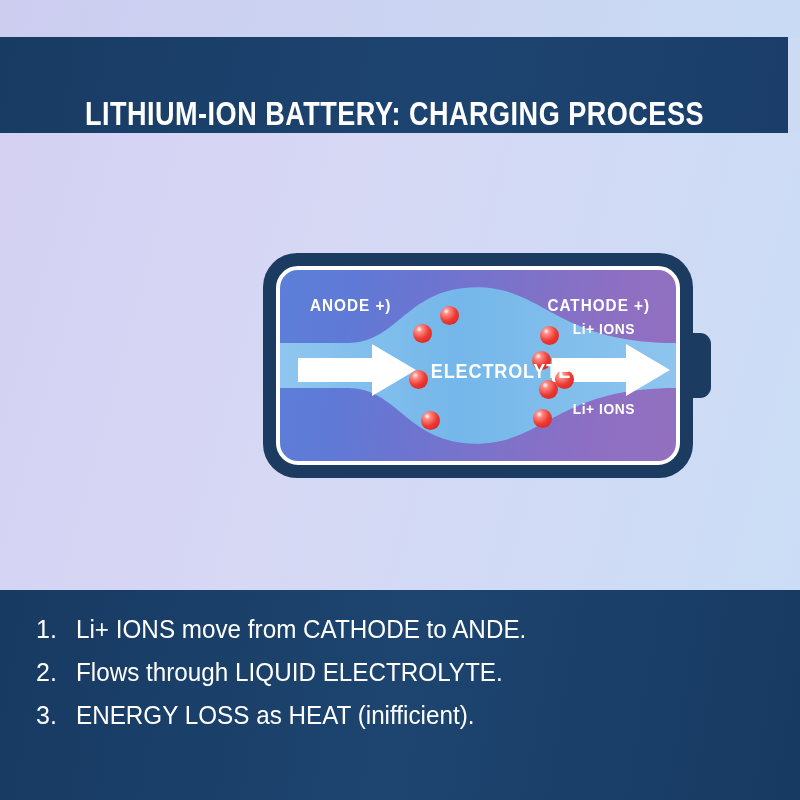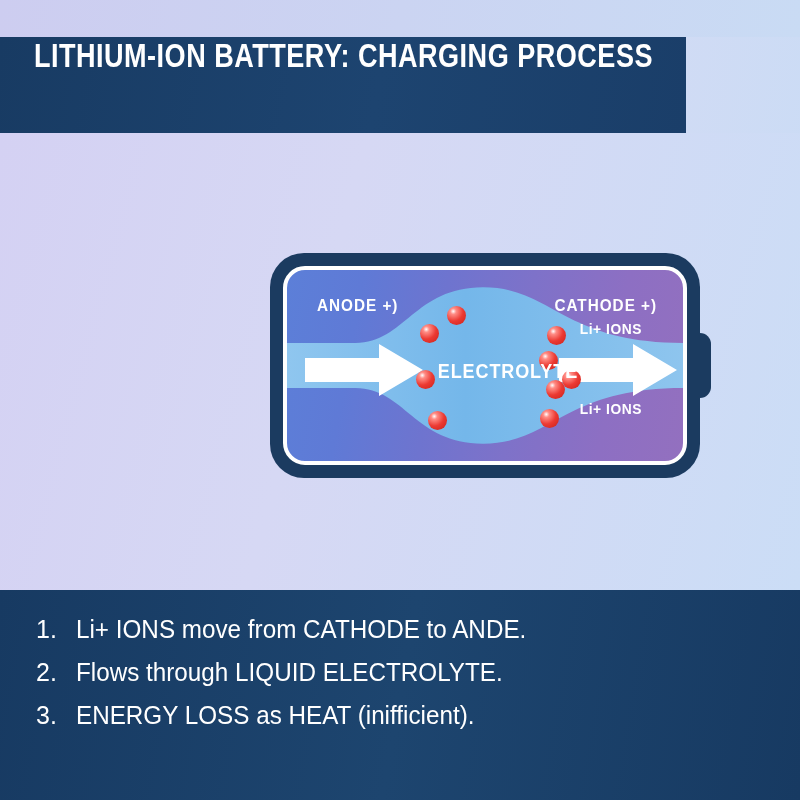--- a/index.html
+++ b/index.html
@@ -21,24 +21,24 @@
   
   #top-strip {
     position: absolute;
     left: 0; top: 0;
     width: 800px; height: 37px;
     background: linear-gradient(100deg, #cdcdf0 0%, #c9dbf4 100%);
   }
   #header-band {
     position: absolute;
     left: 0; top: 37px;
-    width: 686px; height: 96px;
+    width: 788px; height: 96px;
     background: linear-gradient(100deg, #183b63 0%, #1d4470 55%, #1a3e69 100%);
     display: flex;
-    align-items: flex-start;
+    align-items: flex-end;
     justify-content: center;
   }
   #header-title {
     color: #ffffff;
     font-size: 33px;
     font-weight: bold;
     letter-spacing: 0.6px;
     text-transform: uppercase;
     transform: scaleX(0.82);
     white-space: nowrap;
@@ -67,21 +67,21 @@
     color: #1b3e67;
     font-size: 17px;
     font-weight: bold;
     letter-spacing: 1.2px;
     transform: scaleX(0.92);
   }
 
   
   #battery {
     position: absolute;
-    left: 270px; top: 120px;
+    left: 263px; top: 120px;
     width: 430px; height: 225px;
     background: #1b3b60;
     border-radius: 34px;
     box-sizing: border-box;
     padding: 13px;
   }
   #battery-terminal {
     position: absolute;
     left: 689px; top: 200px;
     width: 22px; height: 65px;

